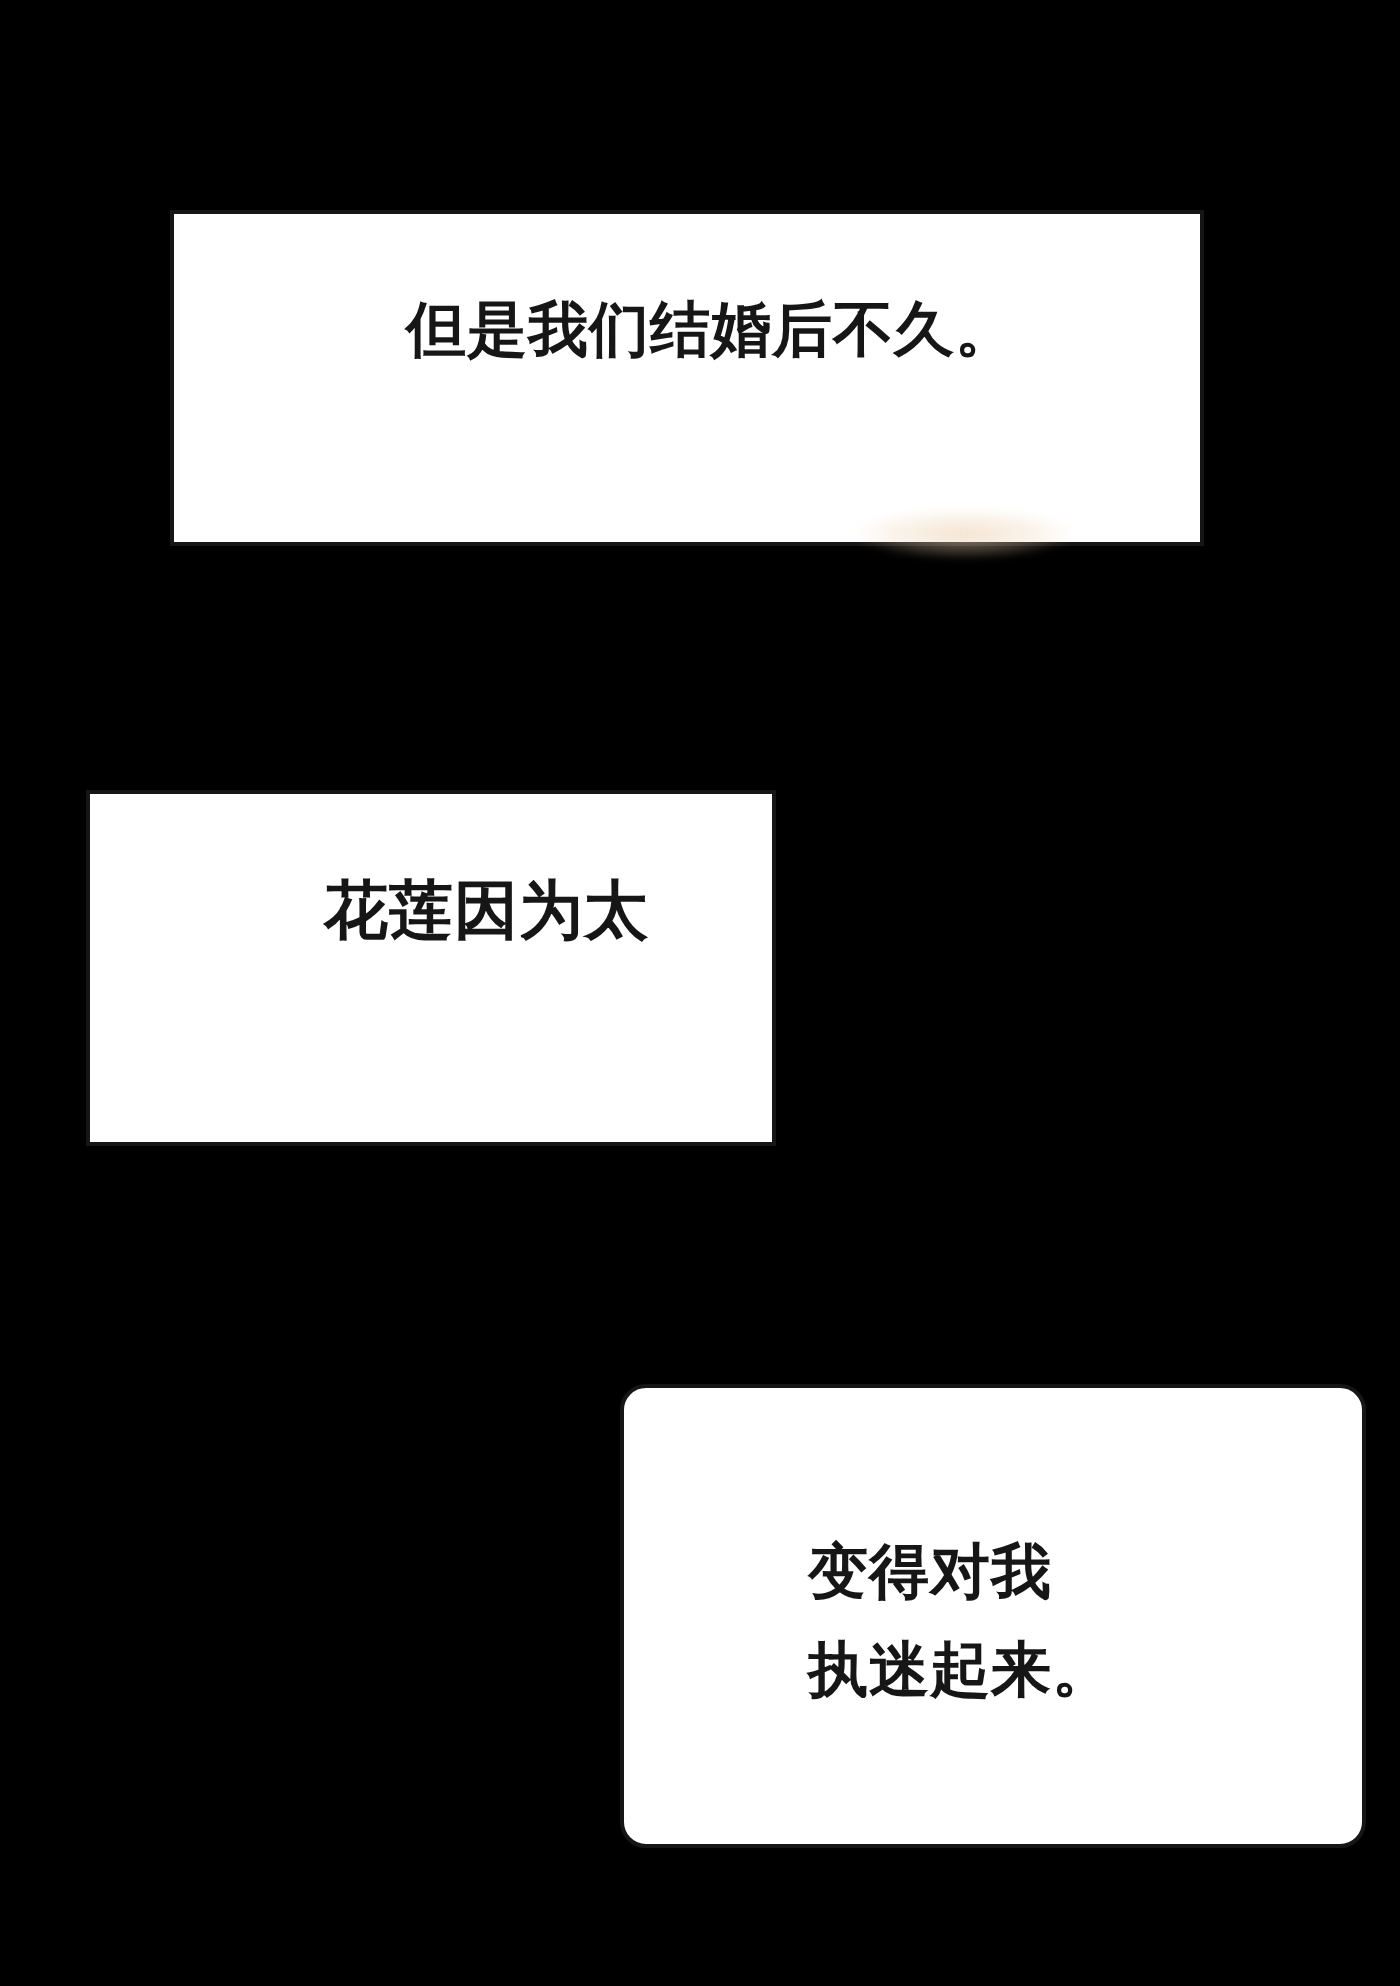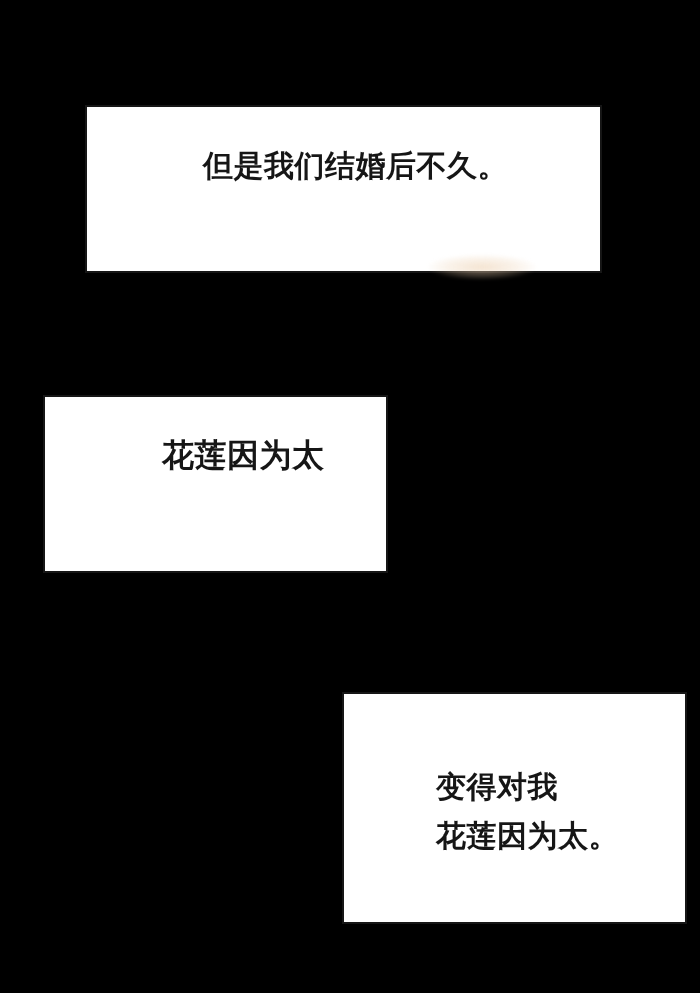--- a/index.html
+++ b/index.html
@@ -17,21 +17,21 @@
     color: #161616;
   }
   .panel {
     position: absolute;
     box-sizing: border-box;
     border: 2.5px solid #161616;
     background: #ffffff;
   }
   .panel-1 { left: 85px;  top: 105px; width: 517px; height: 168px; }
   .panel-2 { left: 43px;  top: 395px; width: 345px; height: 178px; }
-  .panel-3 { left: 342px; top: 692px; width: 345px; height: 232px; }
+  .panel-3 { left: 310px; top: 692px; width: 373px; height: 232px; border-radius: 13px; }
 
   .caption {
     position: absolute;
     font-weight: 700;
     white-space: nowrap;
     color: #161616;
   }
   .caption-1 { left: 116px; top: 32px; font-size: 30px; line-height: 53px; letter-spacing: 0.5px; }
   .caption-2 { left: 85px;  top: 30px; font-size: 32px; line-height: 57px; letter-spacing: 0.5px; margin-left: 32px; }
   .caption-3 { left: 92px;  top: 68px; font-size: 30px; line-height: 49px; letter-spacing: 0.5px; }
@@ -62,17 +62,17 @@
 
   <div class="panel panel-2">
     <div class="caption caption-2">
       <div>花莲因为太</div>
     </div>
   </div>
 
   <div class="panel panel-3">
     <div class="caption caption-3">
       <div>变得对我</div>
-      <div>花莲因为太。</div>
+      <div>执迷起来。</div>
     </div>
   </div>
 
 </div>
 
 </body></html>

